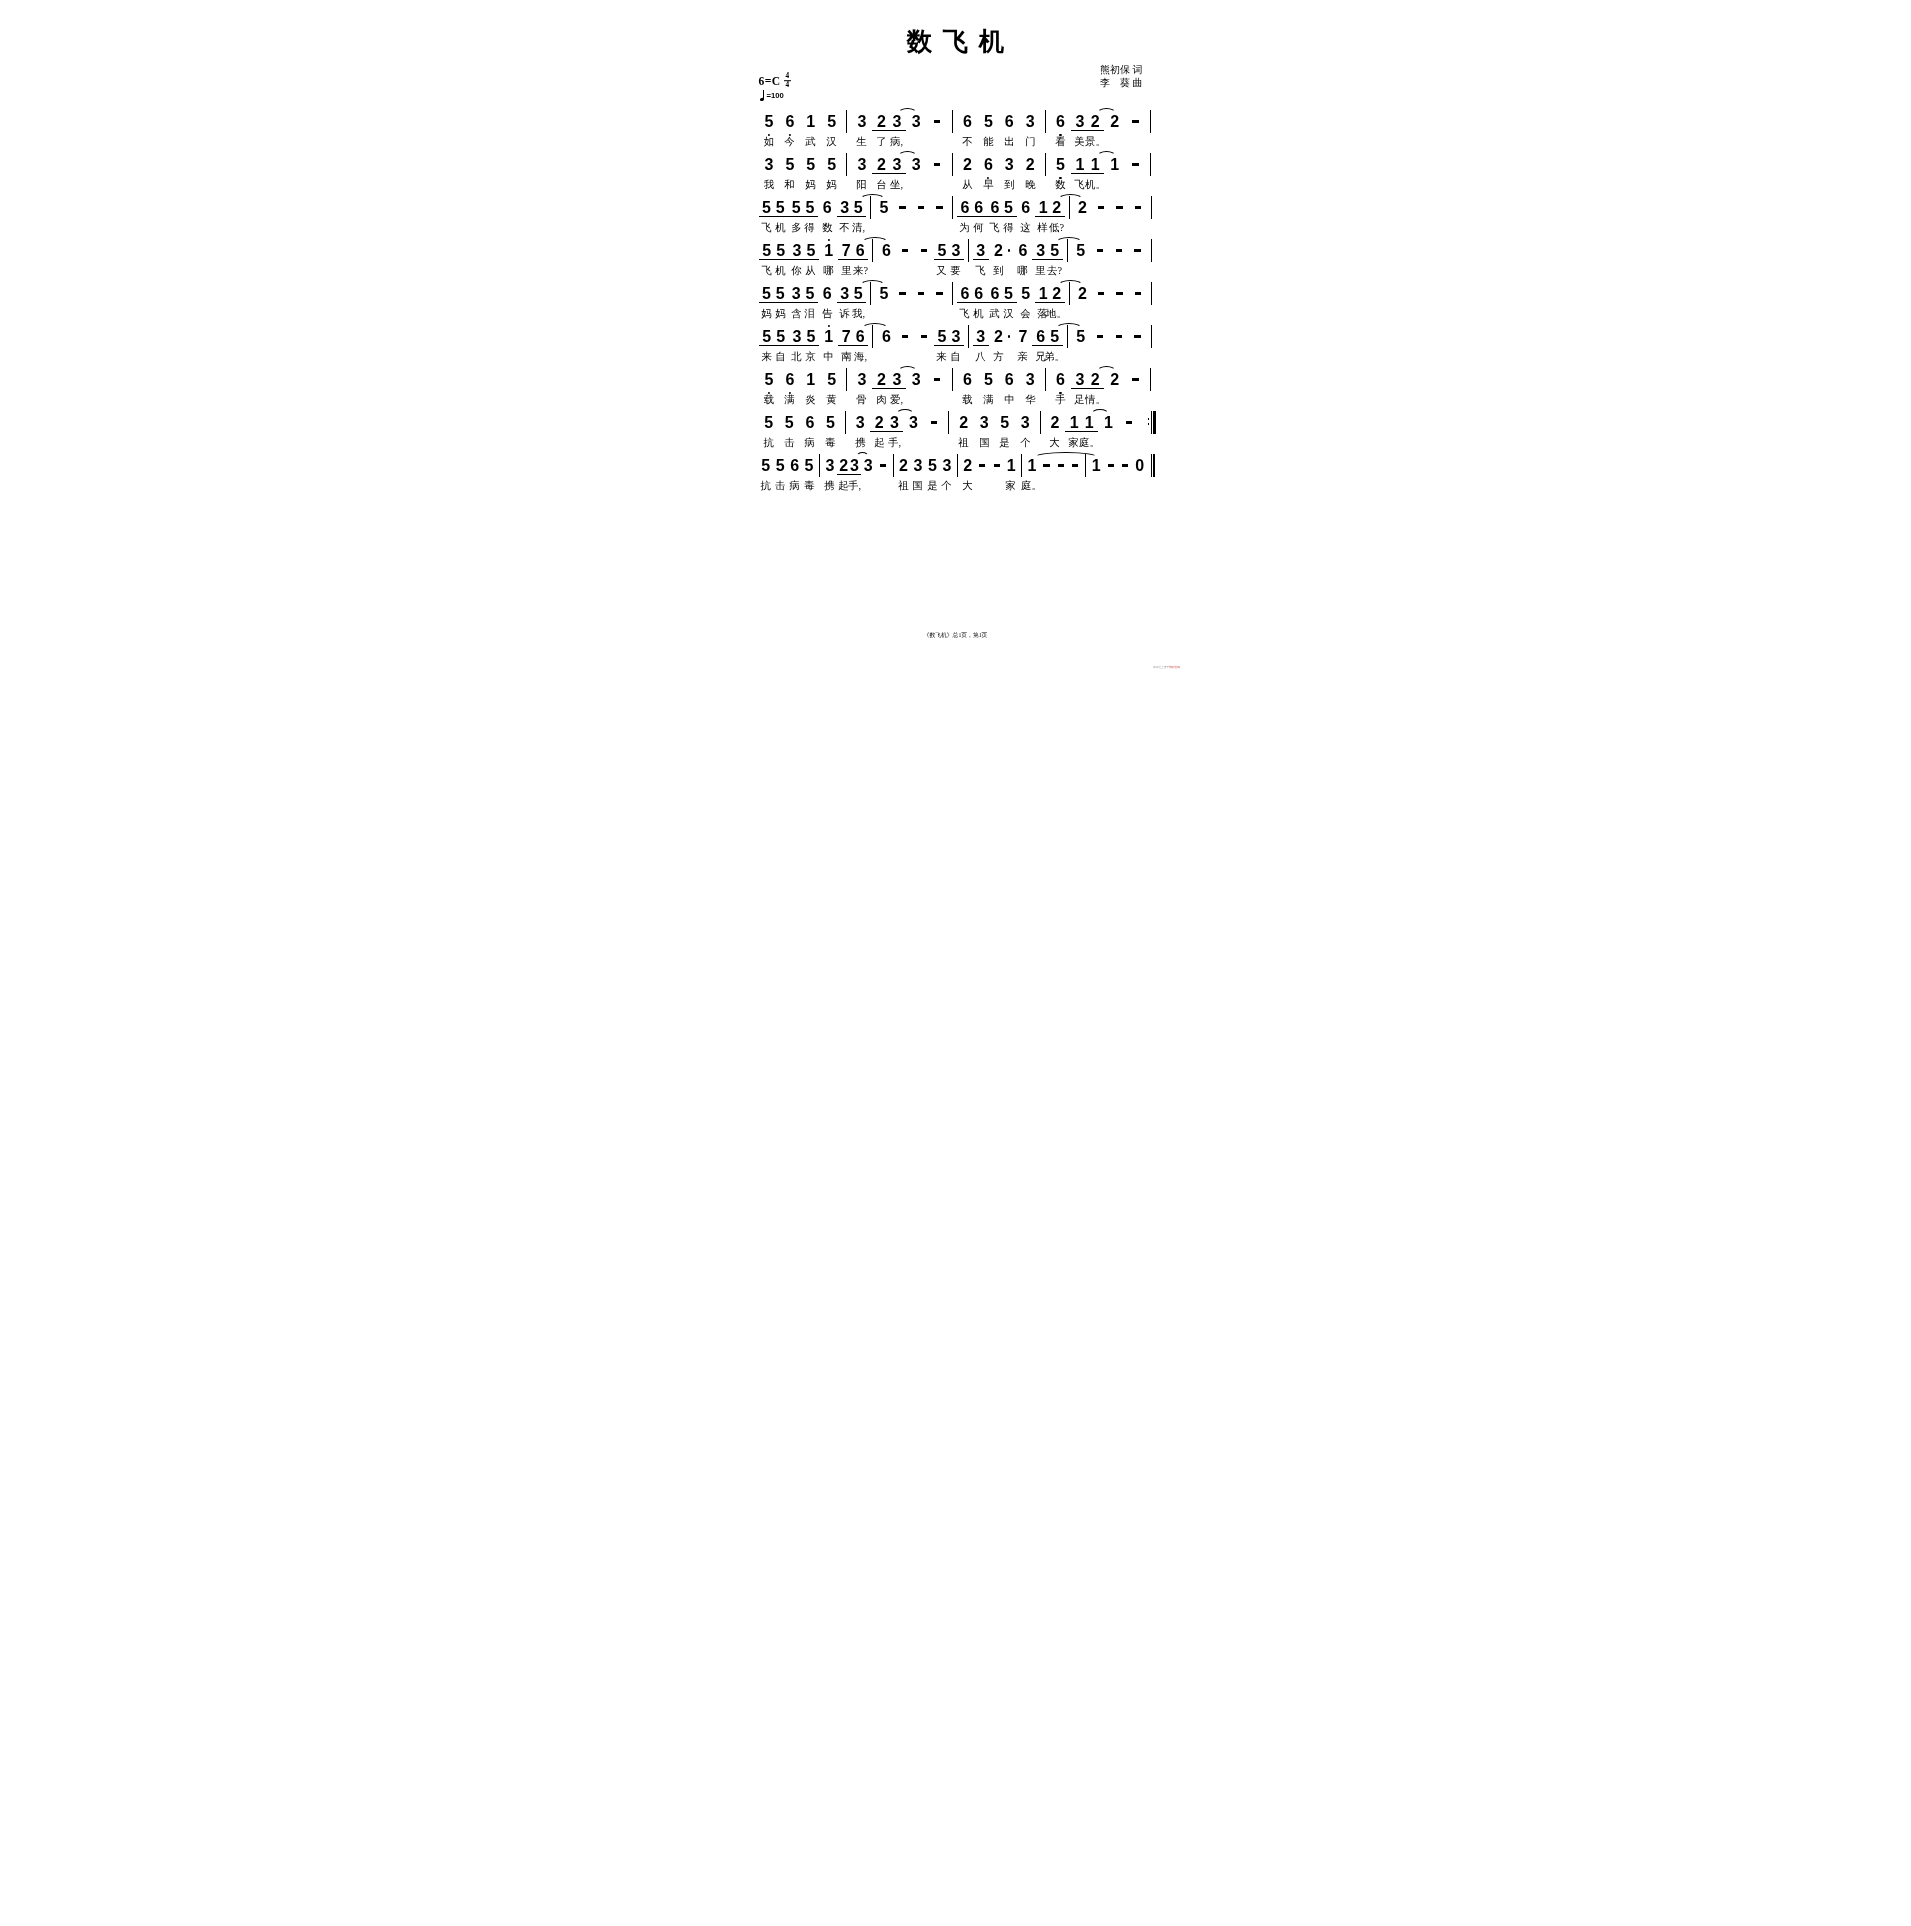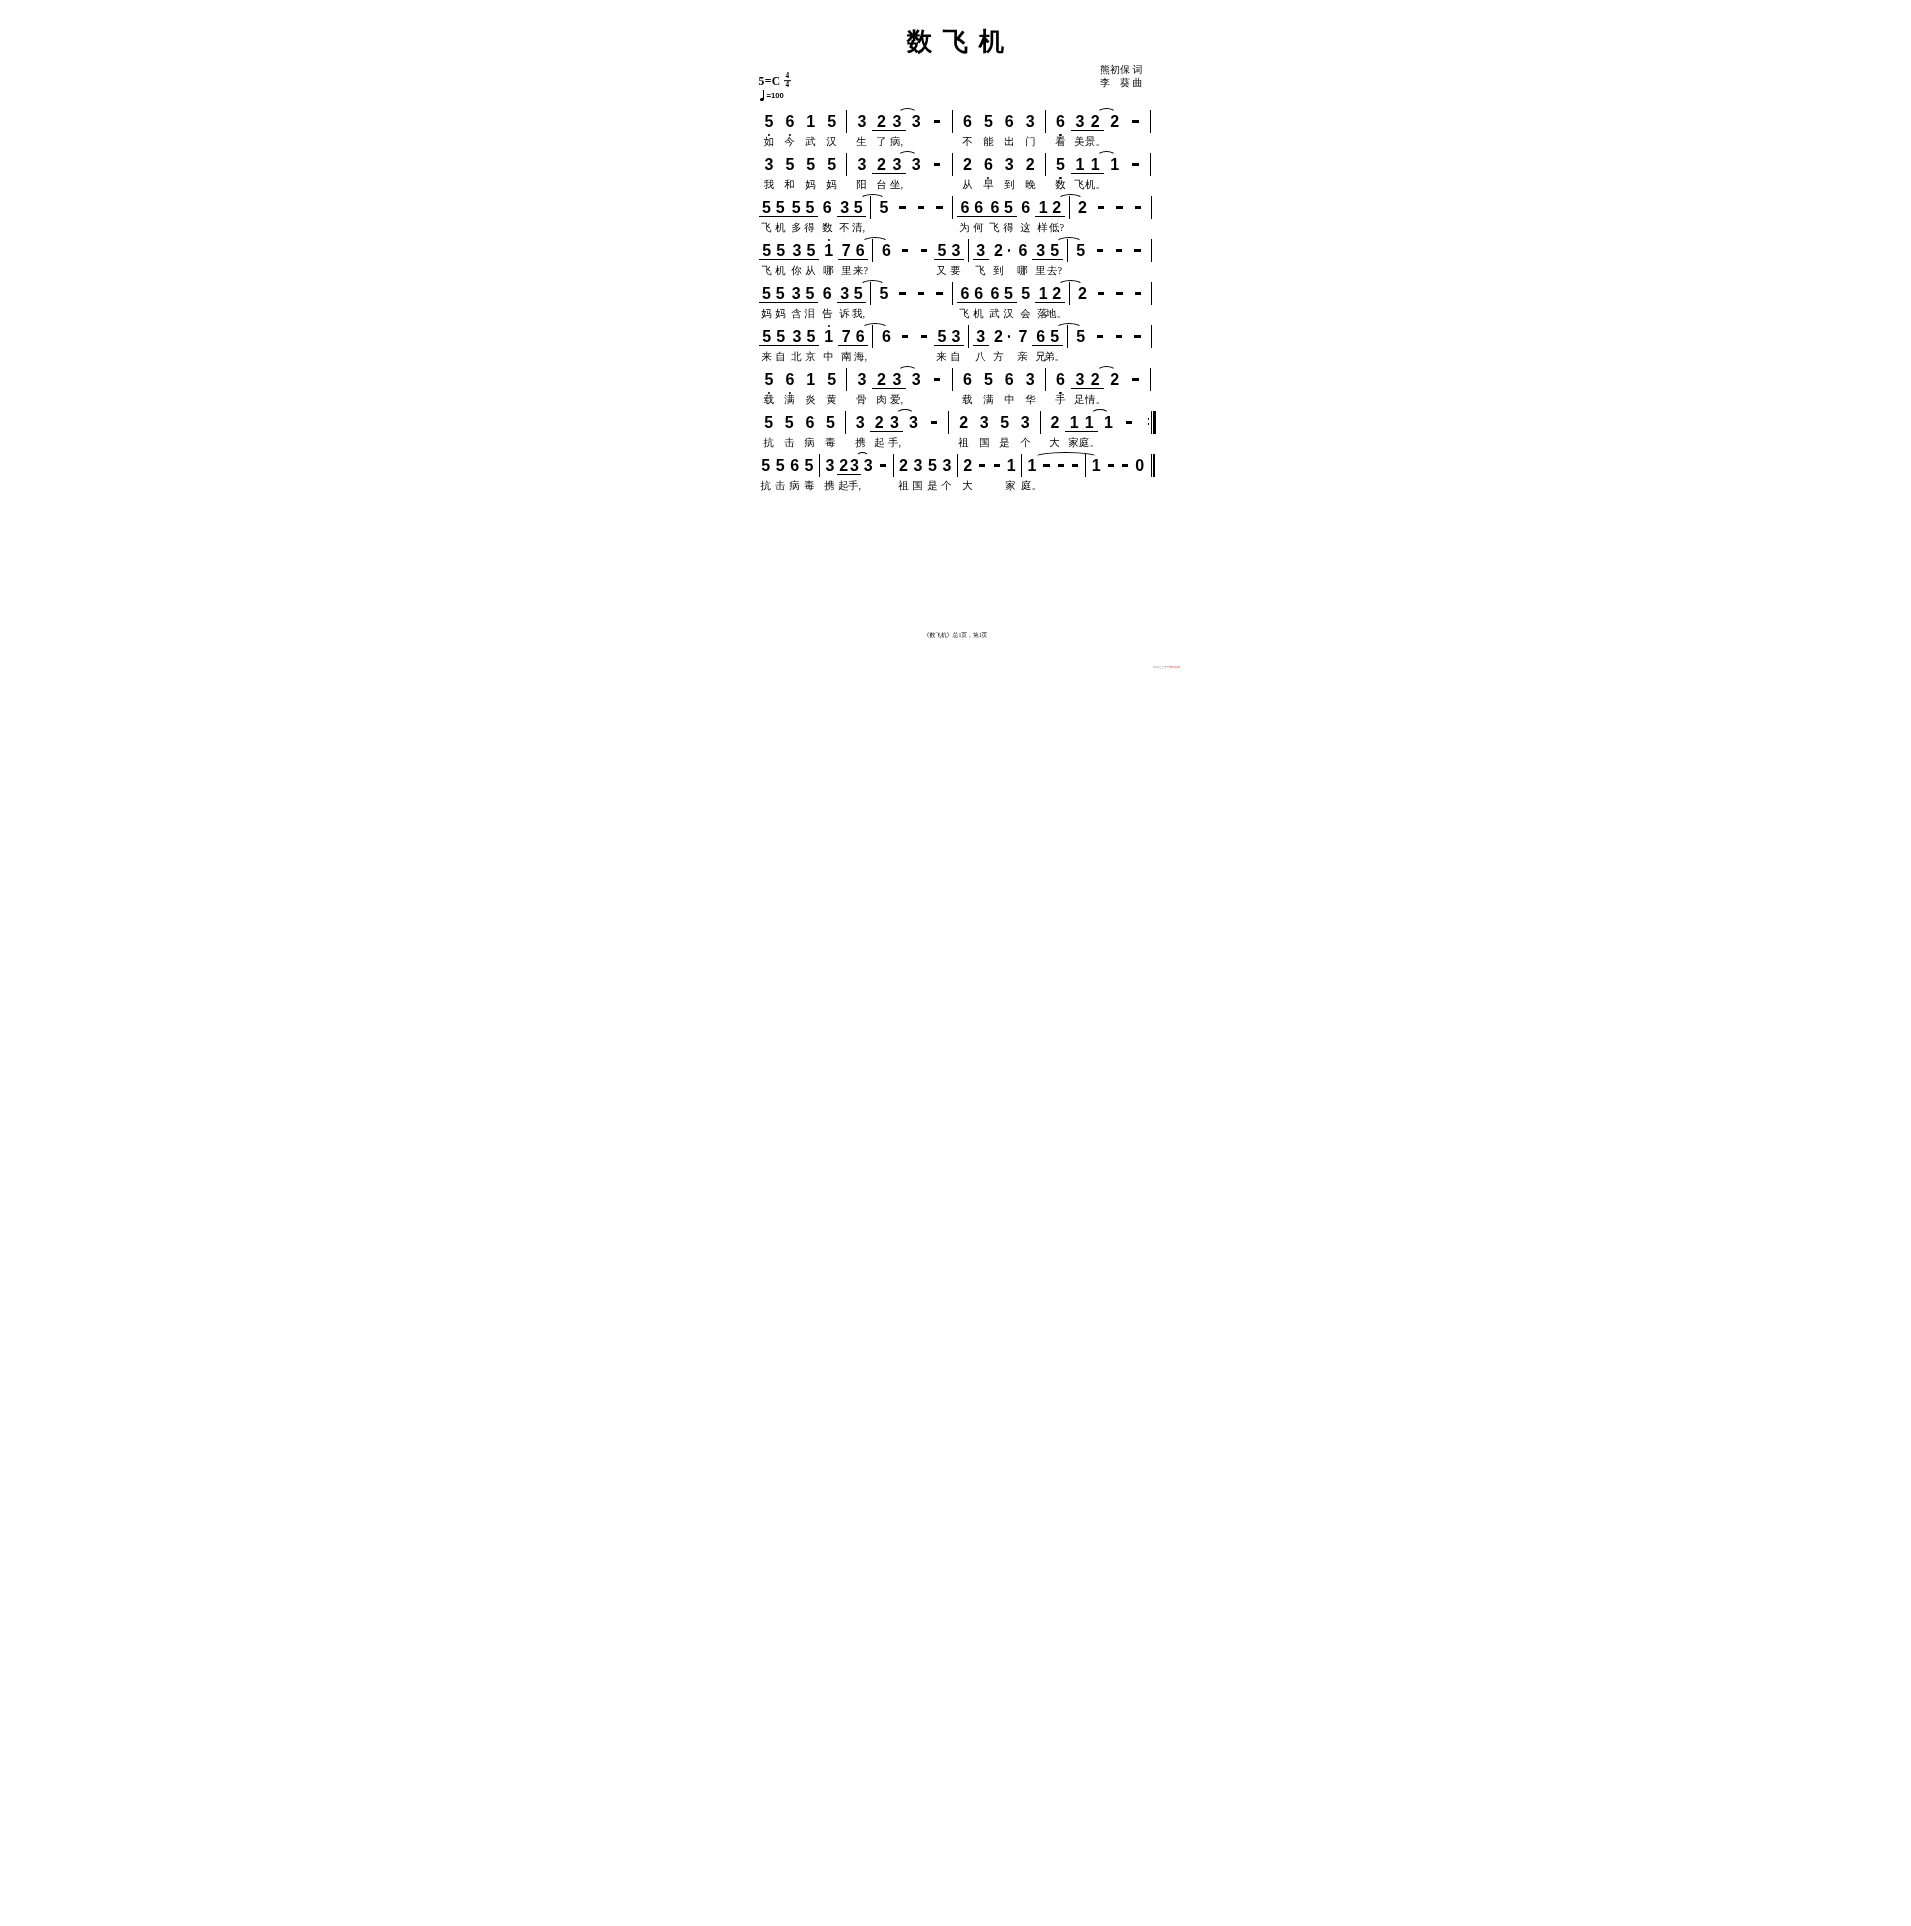--- a/index.html
+++ b/index.html
@@ -62,21 +62,21 @@
 
 <div class="page">
   <div class="title">数飞机</div>
 
   <div class="credits">
     <div>熊初保 词</div>
     <div>李　葵 曲</div>
   </div>
 
   <div class="keysig">
-    <span class="klabel">5=C</span>
+    <span class="klabel">6=C</span>
     <span class="frac">
       <span class="ftop">4</span>
       <span class="fbot">4</span>
     </span>
   </div>
 
   <div class="tempo">
     <span class="qnote"></span>
     <span>=100</span>
   </div>

